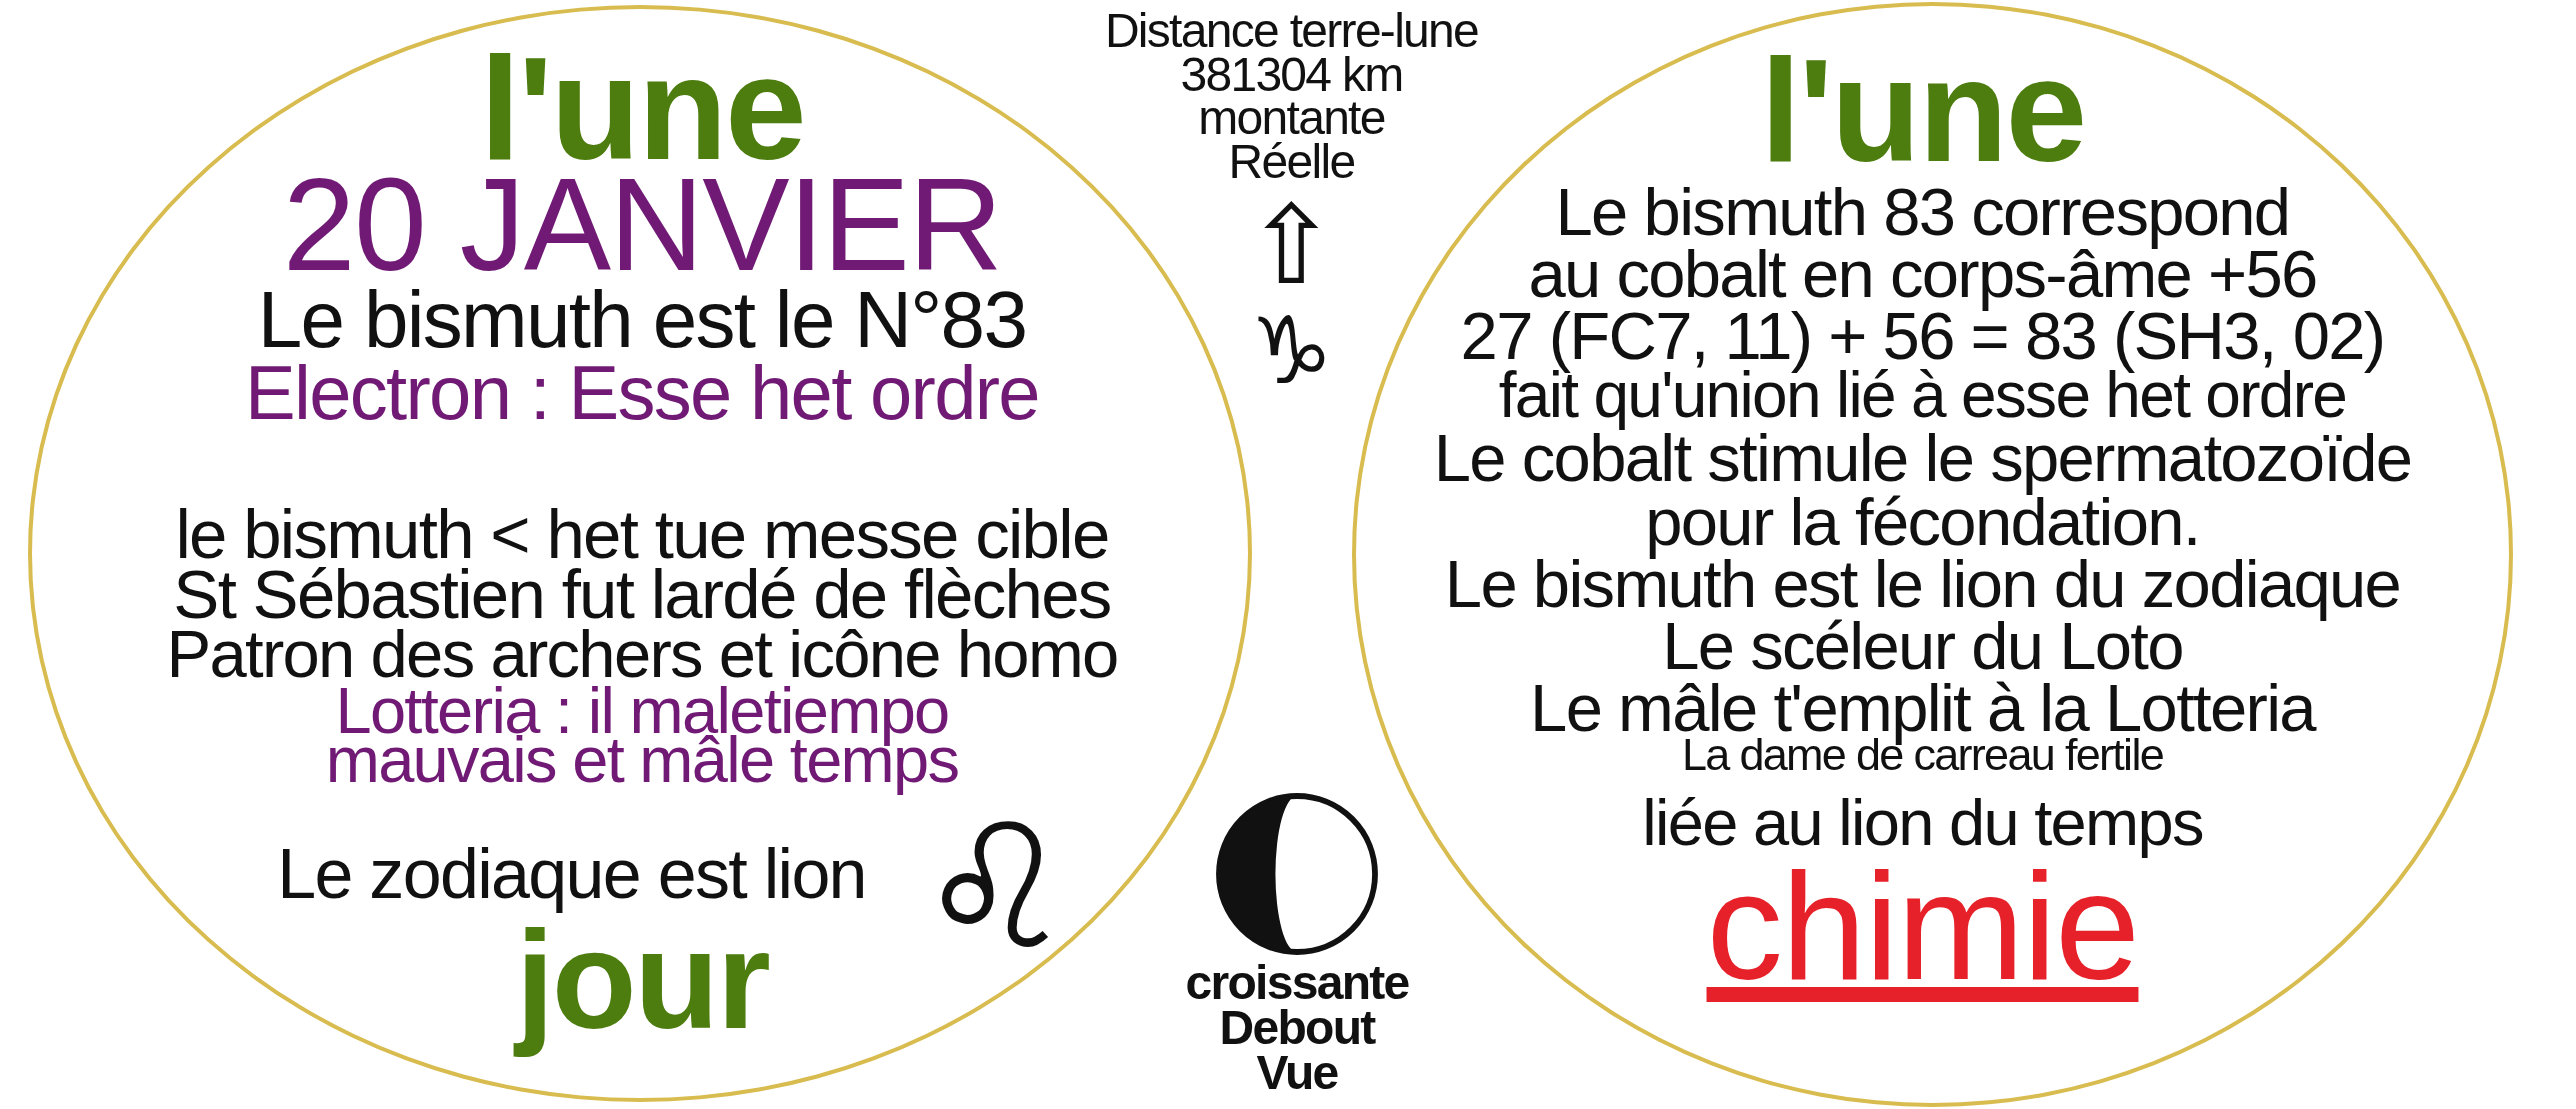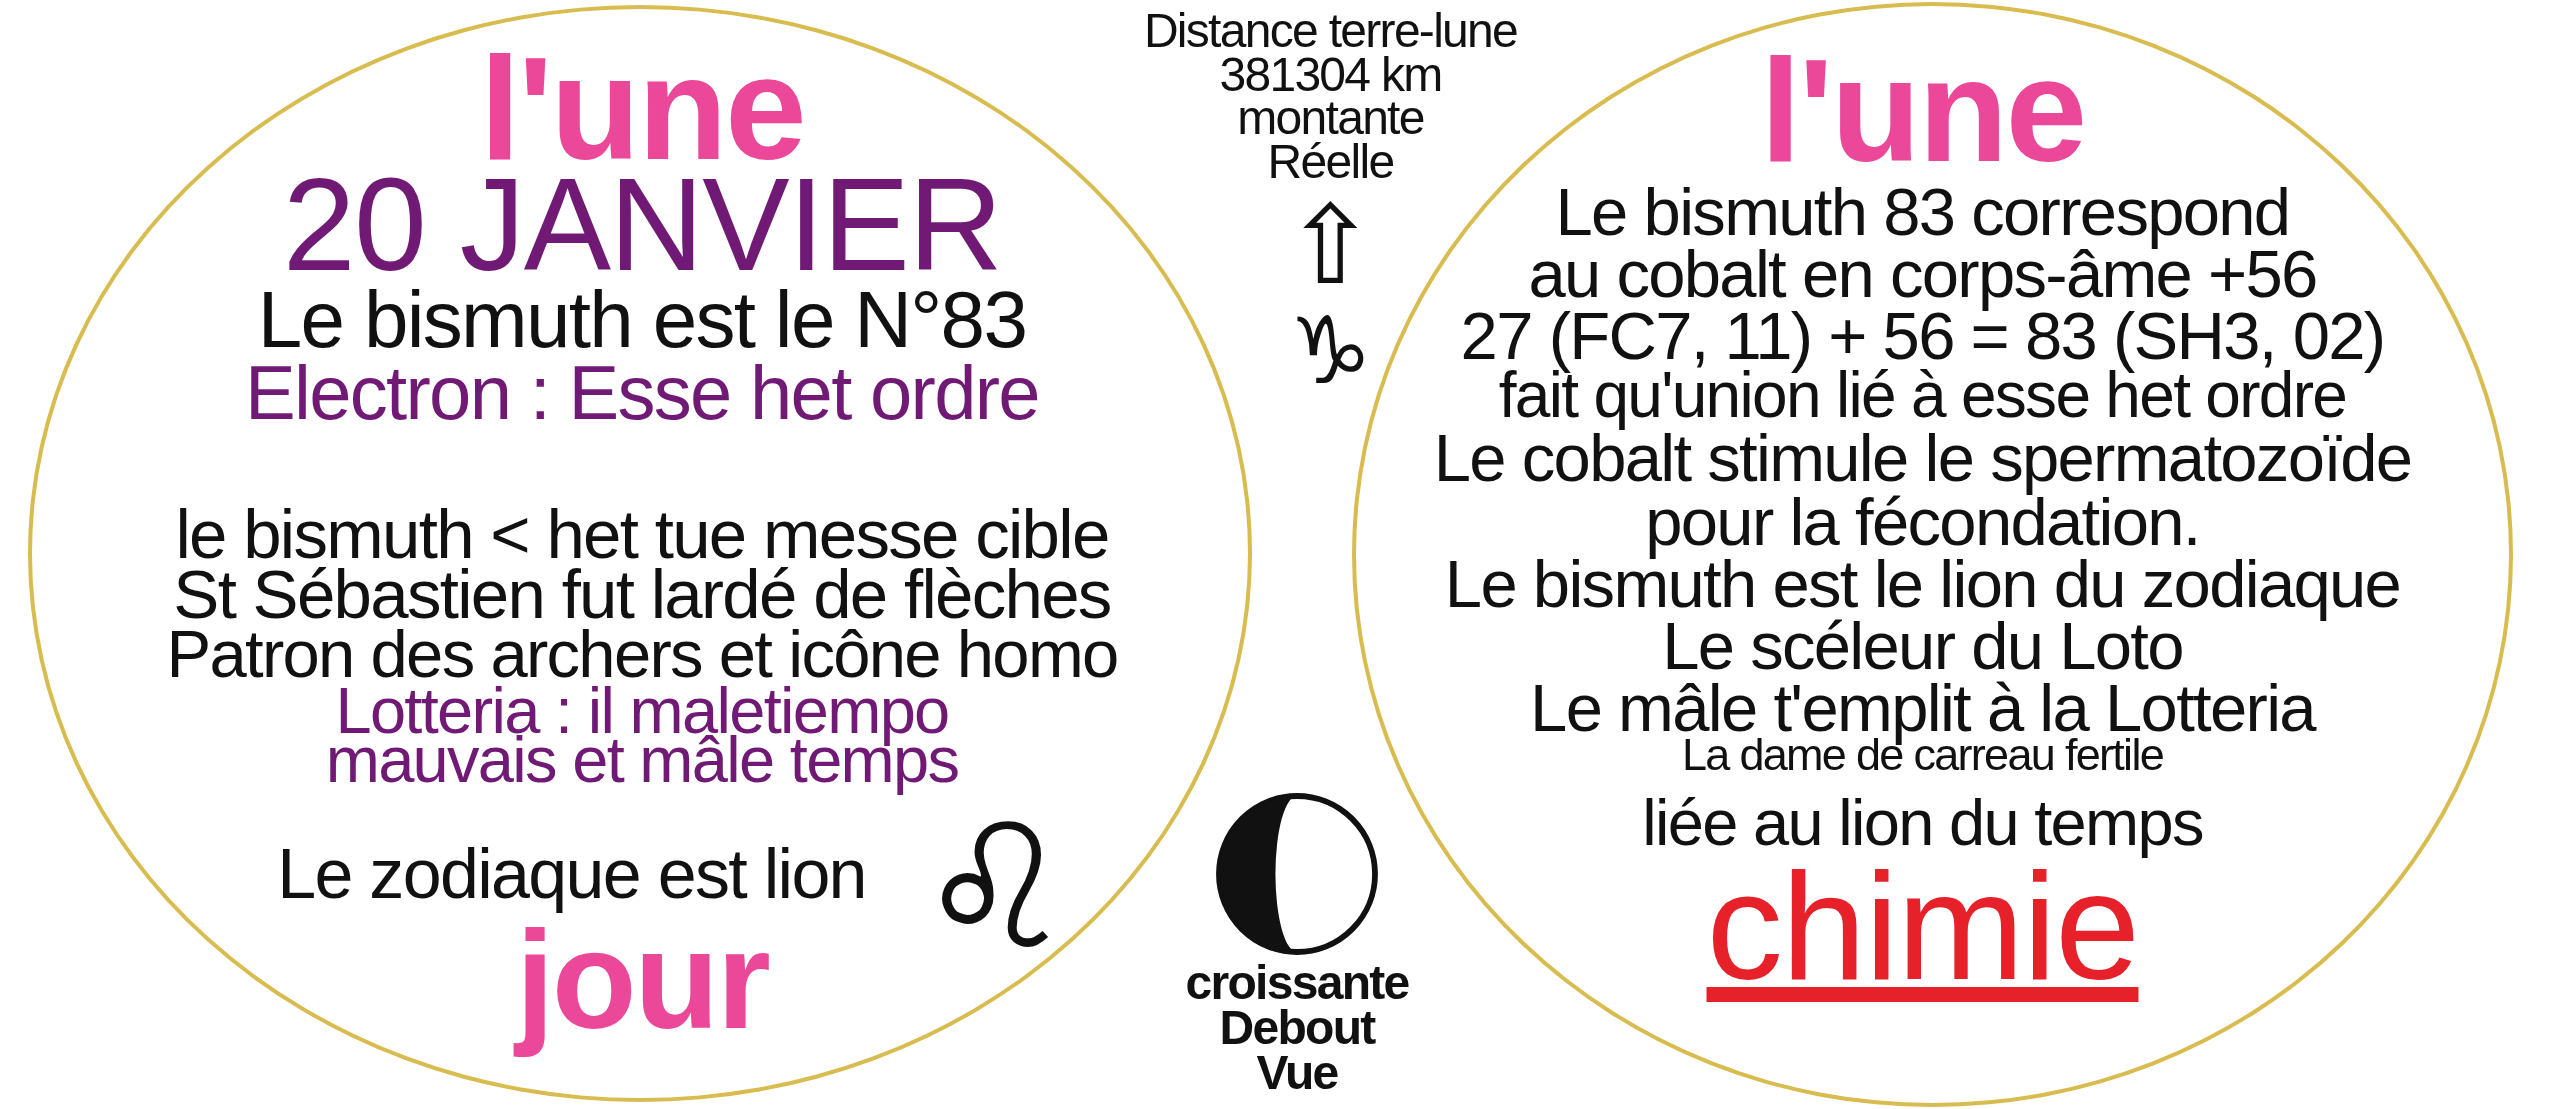--- a/index.html
+++ b/index.html
@@ -16,33 +16,33 @@
     border: 4.1px solid #d8bc4f;
     border-radius: 50%;
     background: transparent;
   }
   .circle-left  { left: 28px;  top: 5px;  width: 1216px; height: 1089px; }
   .circle-right { left: 1352px; top: 1.7px; width: 1153px; height: 1097px; }
 
   .col { position: absolute; top: 0; height: 1109px; }
   .col-left   { left: 33px;   width: 1218px; }
   .col-right  { left: 1355px; width: 1135px; }
-  .col-mid    { left: 1061px; width: 539px;  }
+  .col-mid    { left: 1022px; width: 539px;  }
   .col-midbot { left: 1156px; width: 282px; font-weight: bold;  }
 
   .line {
     position: absolute;
     width: 100%;
     text-align: center;
     line-height: 1;
     white-space: nowrap;
     letter-spacing: -1.7px;
   }
   .title { font-weight: bold; font-size: 147px; letter-spacing: -2.5px; }
-  .blue   { color: #ec4899; }
+  .blue   { color: #4d7c0f; }
   .yellow { color: #701a75; }
   .red    { color: #e62129; text-decoration: underline; }
   .black  { color: #111111; }
 
   .sym { font-family: "DejaVu Sans", sans-serif; letter-spacing: 0; }
 
   .moon-wrap { position: absolute; left: 58px; top: 791px; width: 166px; height: 166px; }
 </style>
 </head>
 <body>

